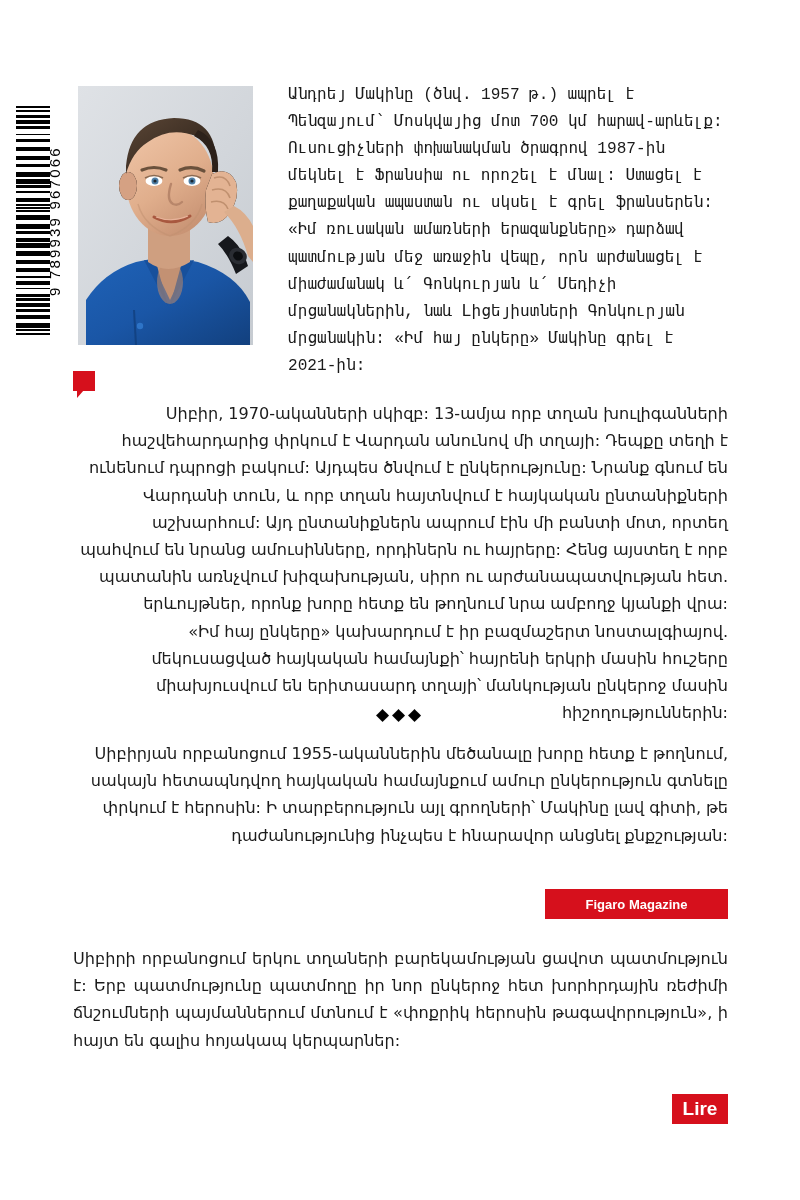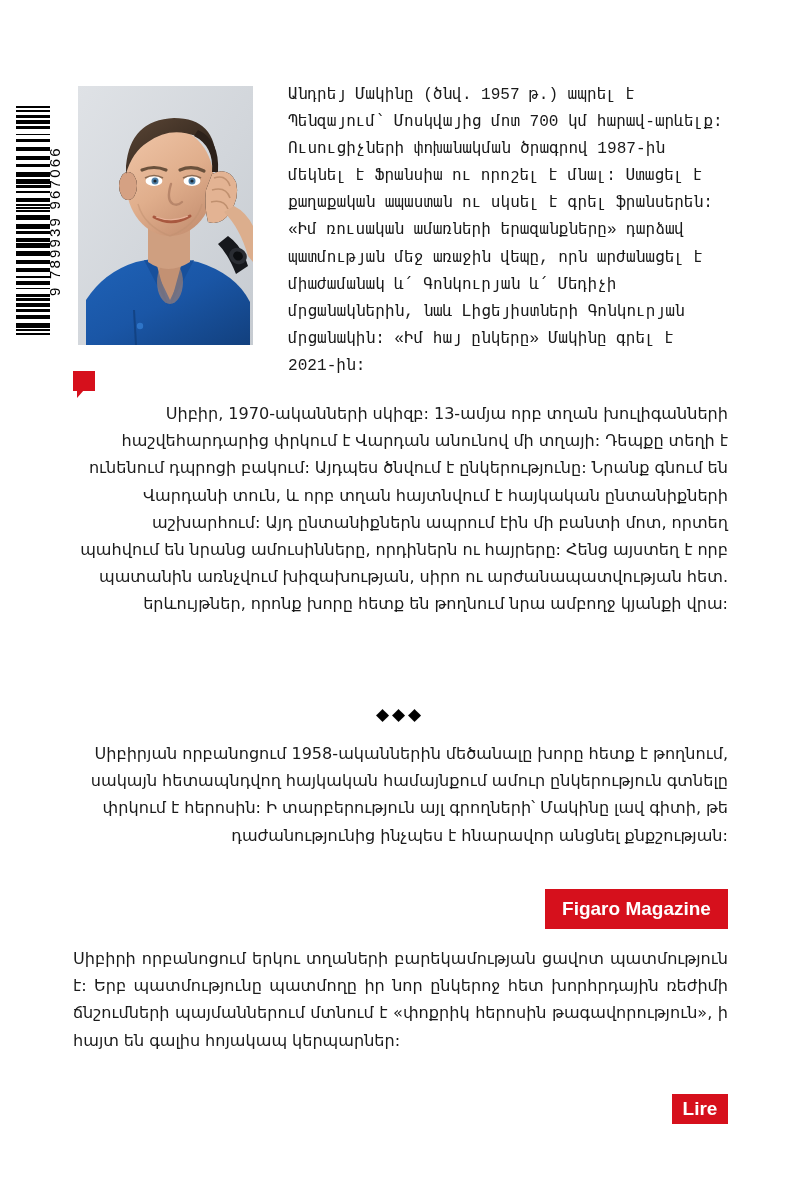--- a/index.html
+++ b/index.html
@@ -177,22 +177,22 @@
     font-weight: bold;
     display: flex;
     align-items: center;
     justify-content: center;
     letter-spacing: 0px;
   }
   .badge-figaro {
     left: 545px;
     top: 889px;
     width: 183px;
-    height: 40px;
-    font-size: 19px;
+    height: 30px;
+    font-size: 13px;
   }
   .badge-lire {
     left: 672px;
     top: 1094px;
     width: 56px;
     height: 30px;
     font-size: 19px;
   }
 </style>
 </head>
@@ -329,26 +329,27 @@
     <div class="bio">Անդրեյ Մակինը (ծնվ. 1957 թ.) ապրել է Պենզայում՝ Մոսկվայից մոտ 700 կմ հարավ-արևելք: Ուսուցիչների փոխանակման ծրագրով 1987-ին մեկնել է Ֆրանսիա ու որոշել է մնալ: Ստացել է քաղաքական ապաստան ու սկսել է գրել ֆրանսերեն: «Իմ ռուսական ամառների երազանքները» դարձավ պատմության մեջ առաջին վեպը, որն արժանացել է միաժամանակ և՛ Գոնկուրյան և՛ Մեդիչի մրցանակներին, նաև Լիցեյիստների Գոնկուրյան մրցանակին: «Իմ հայ ընկերը» Մակինը գրել է 2021-ին:</div>
   </div>
 
   <div class="quote-mark">
     <div class="box"></div>
     <div class="tail"></div>
   </div>
 
   <div class="body-col">
     <p class="para">Սիբիր, 1970-ականների սկիզբ: 13-ամյա որբ տղան խուլիգանների հաշվեհարդարից փրկում է Վարդան անունով մի տղայի: Դեպքը տեղի է ունենում դպրոցի բակում: Այդպես ծնվում է ընկերությունը: Նրանք գնում են Վարդանի տուն, և որբ տղան հայտնվում է հայկական ընտանիքների աշխարհում: Այդ ընտանիքներն ապրում էին մի բանտի մոտ, որտեղ պահվում են նրանց ամուսինները, որդիներն ու հայրերը: Հենց այստեղ է որբ պատանին առնչվում խիզախության, սիրո ու արժանապատվության հետ. երևույթներ, որոնք խորը հետք են թողնում նրա ամբողջ կյանքի վրա:</p>
+    <p class="para indent">«Իմ հայ ընկերը» կախարդում է իր բազմաշերտ նոստալգիայով. մեկուսացված հայկական համայնքի՝ հայրենի երկրի մասին հուշերը միախյուսվում են երիտասարդ տղայի՝ մանկության ընկերոջ մասին հիշողություններին:</p>
   </div>
 
   <div class="ornament">◆◆◆</div>
 
   <div class="para-block-2">
-    <p class="para">Սիբիրյան որբանոցում 1958-ականներին մեծանալը խորը հետք է թողնում, սակայն հետապնդվող հայկական համայնքում ամուր ընկերություն գտնելը փրկում է հերոսին: Ի տարբերություն այլ գրողների՝ Մակինը լավ գիտի, թե դաժանությունից ինչպես է հնարավոր անցնել քնքշության:</p>
+    <p class="para">Սիբիրյան որբանոցում 1955-ականներին մեծանալը խորը հետք է թողնում, սակայն հետապնդվող հայկական համայնքում ամուր ընկերություն գտնելը փրկում է հերոսին: Ի տարբերություն այլ գրողների՝ Մակինը լավ գիտի, թե դաժանությունից ինչպես է հնարավոր անցնել քնքշության:</p>
   </div>
   <div class="badge badge-figaro">Figaro Magazine</div>
 
   <div class="para-block-3">
     <p class="para justify">Սիբիրի որբանոցում երկու տղաների բարեկամության ցավոտ պատմություն է: Երբ պատմությունը պատմողը իր նոր ընկերոջ հետ խորհրդային ռեժիմի ճնշումների պայմաններում մտնում է «փոքրիկ հերոսին թագավորություն», ի հայտ են գալիս հոյակապ կերպարներ:</p>
   </div>
   <div class="badge badge-lire">Lire</div>
 
 </div>
 

